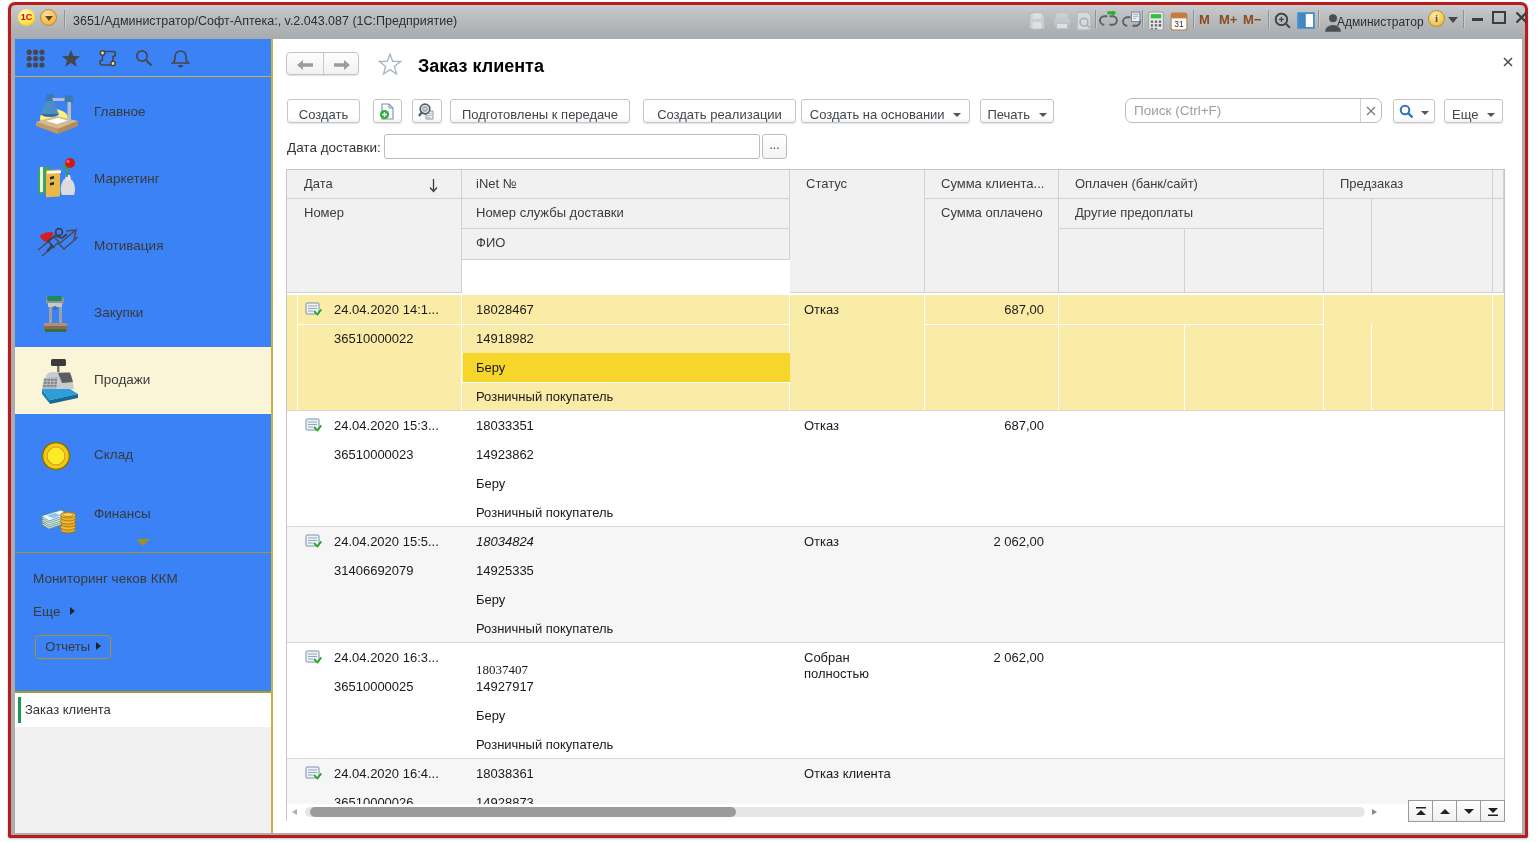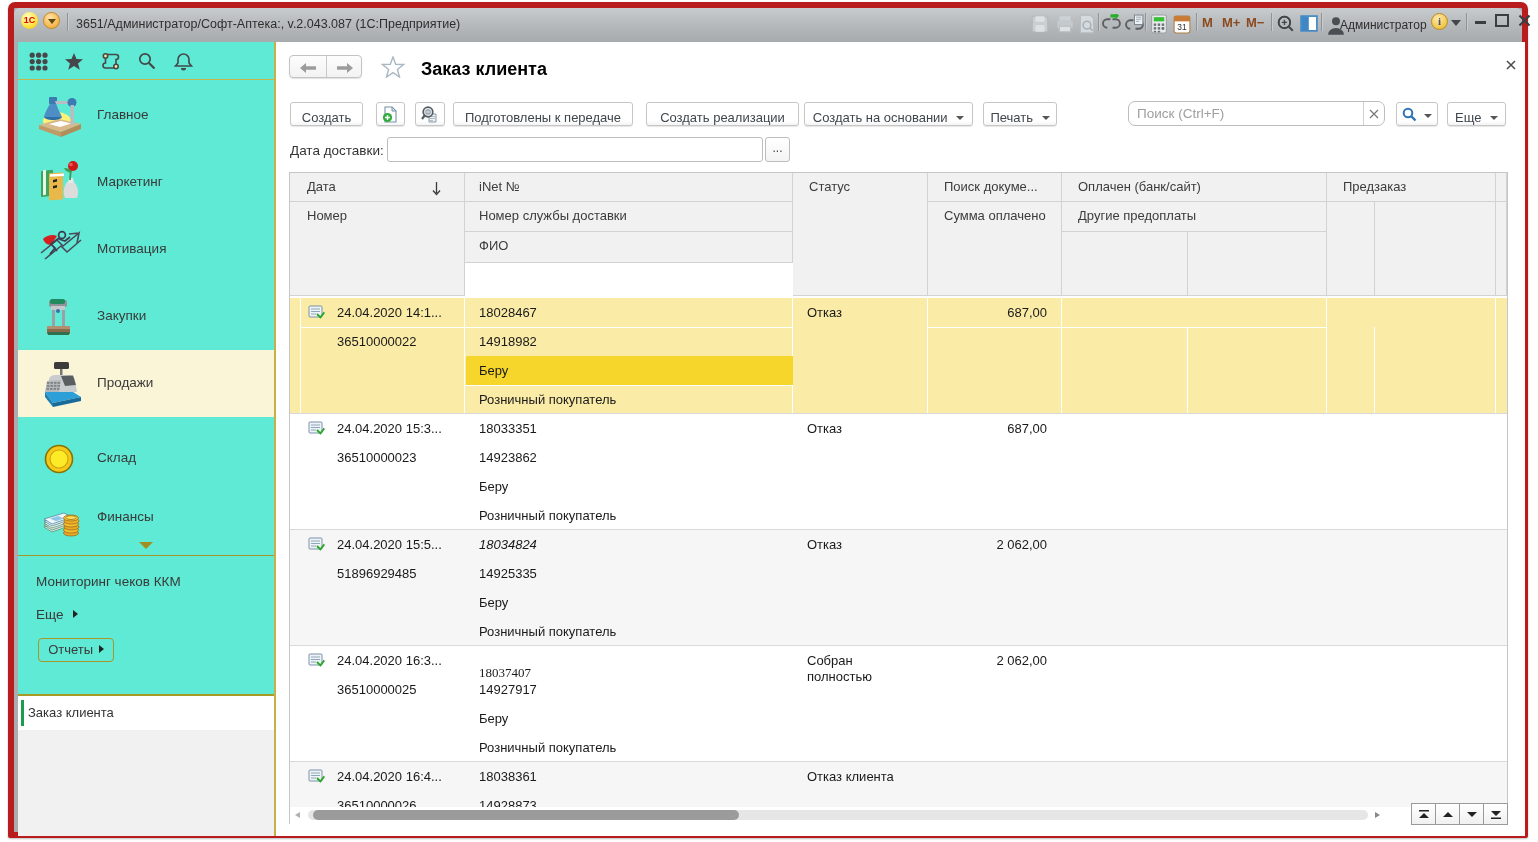--- a/index.html
+++ b/index.html
@@ -1,30 +1,30 @@
 <!DOCTYPE html>
 <html><head>
 <meta charset="utf-8">
 <style>
 * { margin:0; padding:0; box-sizing:border-box; }
 html,body { width:1538px; height:842px; background:#fff; font-family:"Liberation Sans", sans-serif; overflow:hidden; }
-#win { position:absolute; left:8px; top:2px; width:1520px; height:836px; background:#aaadb0; border:6px solid #b91c1c; border-radius:7px 7px 2px 2px; box-shadow:0 1px 2px rgba(0,0,0,0.25); }
+#win { position:absolute; left:8px; top:2px; width:1520px; height:836px; background:#aaadb0; border:3px solid #b91c1c; border-radius:7px 7px 2px 2px; box-shadow:0 1px 2px rgba(0,0,0,0.25); }
 #titlebar { position:absolute; left:0; top:0; width:100%; height:34px; border-radius:6px 6px 0 0; background:linear-gradient(180deg,#c9ccce 0%,#bbbec1 35%,#b0b3b6 70%,#a8abae 100%); }
 #inner { position:absolute; left:4px; top:34px; width:1507px; height:794px; background:#ffffff; overflow:hidden; }
 .abs { position:absolute; }
 
 .tb-text { position:absolute; left:62px; top:9px; font-size:12.5px; color:#2e2e2e; }
 .tb-sep { position:absolute; top:5px; width:1px; height:18px; background:#8f9396; box-shadow:1px 0 0 #c8cbcd; }
 .logo1c { position:absolute; left:7px; top:4px; width:17px; height:17px; border-radius:50%; background:radial-gradient(circle at 40% 30%, #ffffc0, #ffe23e 60%, #e8b800); text-align:center; font-size:9px; font-weight:bold; color:#e00000; line-height:17px; }
 .logo-dd { position:absolute; left:29px; top:4px; width:17px; height:17px; border-radius:50%; background:radial-gradient(circle at 40% 30%, #ffe2a8, #f5b54a 70%, #d89020); border:1px solid #c08a28; }
 .logo-dd:after { content:""; position:absolute; left:4px; top:6px; border-left:4px solid transparent; border-right:4px solid transparent; border-top:5px solid #5a4a10; }
 .tbi { position:absolute; top:6px; width:20px; height:20px; }
 .tbm { position:absolute; top:7px; font-weight:bold; font-size:13px; color:#8a4a1e; }
 
-#sidebar { position:absolute; left:0; top:0; width:258px; height:652px; background:#5eead4; }
+#sidebar { position:absolute; left:0; top:0; width:258px; height:652px; background:#3b82f6; }
 #sideline { position:absolute; left:256px; top:0; width:2px; height:796px; background:#c5b04a; }
 .sep-h { position:absolute; left:0; width:256px; height:1px; background:#c9b44b; }
 .mi { position:absolute; left:0; width:256px; height:67px; }
 .mi .txt { position:absolute; left:79px; top:50%; margin-top:-9px; font-size:13.5px; color:#3a3a3a; }
 .mi .ico { position:absolute; left:19px; top:50%; transform:translateY(-50%); width:46px; height:46px; }
 .mi.hl { background:#fbf5d7; }
 .cmd { position:absolute; left:18px; font-size:13.5px; color:#3a3a3a; }
 #reports-btn { position:absolute; left:20px; top:596px; width:76px; height:24px; border:1px solid #a79527; border-radius:4px; font-size:13px; color:#3a3a3a; text-align:center; line-height:22px; }
 #openwin { position:absolute; left:0; top:654px; width:256px; height:142px; background:#ffffff; }
 #openwin .bar { position:absolute; left:3px; top:4px; width:3px; height:26px; background:#1a9b4d; }
@@ -392,21 +392,21 @@
       <div class="hcell" style="left:175px;top:29px;width:328px;height:30px;">
             <span style="position:absolute;left:14px;top:6px;">Номер службы доставки</span>
           </div>
       <div class="hcell" style="left:175px;top:59px;width:328px;height:31px;">
             <span style="position:absolute;left:14px;top:6px;">ФИО</span>
           </div>
       <div class="hcell" style="left:503px;top:0px;width:135px;height:123px;">
             <span style="position:absolute;left:16px;top:6px;">Статус</span>
           </div>
       <div class="hcell" style="left:638px;top:0px;width:134px;height:29px;">
-            <span style="position:absolute;left:16px;top:6px;">Поиск докуме...</span>
+            <span style="position:absolute;left:16px;top:6px;">Сумма клиента...</span>
           </div>
       <div class="hcell" style="left:638px;top:29px;width:134px;height:94px;">
             <span style="position:absolute;left:16px;top:6px;">Сумма оплачено</span>
           </div>
       <div class="hcell" style="left:772px;top:0px;width:265px;height:29px;">
             <span style="position:absolute;left:16px;top:6px;">Оплачен (банк/сайт)</span>
           </div>
       <div class="hcell" style="left:772px;top:29px;width:265px;height:30px;">
             <span style="position:absolute;left:16px;top:6px;">Другие предоплаты</span>
           </div>
@@ -464,21 +464,21 @@
       <div class="dtext" style="left:517px;top:248px;">Отказ</div>
       <div class="dtext" style="right:460px;top:248px;">687,00</div>
       <div class="gsep" style="top:240px;"></div>
       <div style="position:absolute;left:0;top:357px;width:1217px;height:116px;background:#f6f6f6;"></div>
           <svg style="position:absolute;left:18px;top:364px;" width="17" height="15" viewBox="0 0 17 15">
             <rect x="1" y="1" width="13" height="11" rx="1" fill="#eef3f7" stroke="#7a93a8" stroke-width="1"></rect>
             <path d="M3 4 h9 M3 6.5 h9 M3 9 h5" stroke="#8fa7b8" stroke-width="1"></path>
             <path d="M9 9 l3.4 3.4 l4 -5" stroke="#28a428" stroke-width="1.8" fill="none"></path>
           </svg>
       <div class="dtext" style="left:47px;top:364px;">24.04.2020 15:5...</div>
-      <div class="dtext" style="left:47px;top:393px;">51896929485</div>
+      <div class="dtext" style="left:47px;top:393px;">31406692079</div>
       <div class="dtext" style="left:189px;top:364px;font-style:italic;">18034824</div>
       <div class="dtext" style="left:189px;top:393px;">14925335</div>
       <div class="dtext" style="left:189px;top:422px;">Беру</div>
       <div class="dtext" style="left:189px;top:451px;">Розничный покупатель</div>
       <div class="dtext" style="left:517px;top:364px;">Отказ</div>
       <div class="dtext" style="right:460px;top:364px;">2 062,00</div>
       <div class="gsep" style="top:356px;"></div>
       <svg style="position:absolute;left:18px;top:480px;" width="17" height="15" viewBox="0 0 17 15">
             <rect x="1" y="1" width="13" height="11" rx="1" fill="#eef3f7" stroke="#7a93a8" stroke-width="1"></rect>
             <path d="M3 4 h9 M3 6.5 h9 M3 9 h5" stroke="#8fa7b8" stroke-width="1"></path>

